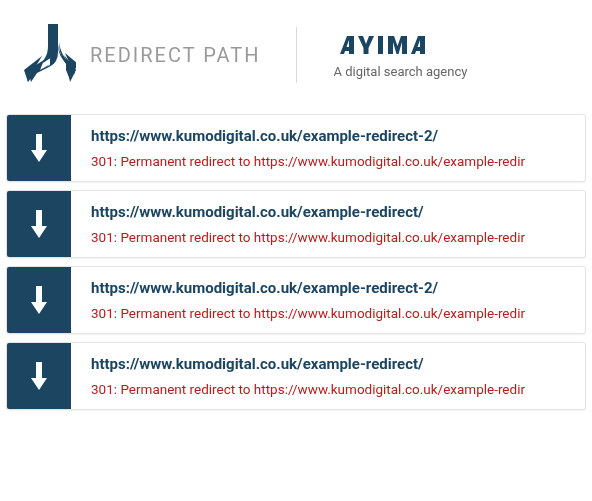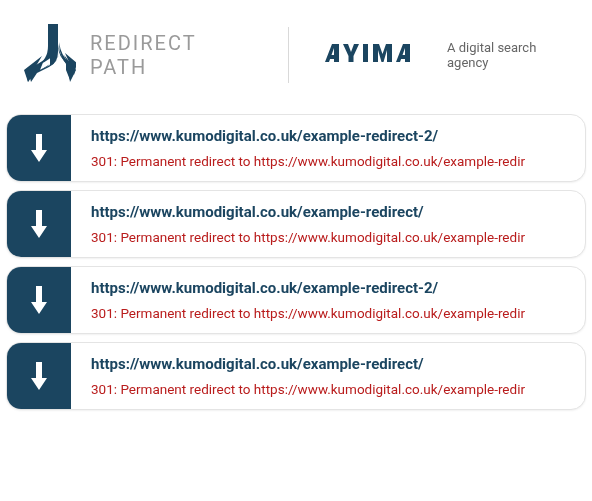--- a/index.html
+++ b/index.html
@@ -26,21 +26,21 @@
       color: #9a9a9a;
     }
     .divider {
       width: 1px;
       height: 56px;
       background: #d9d9d9;
       margin: 0 36px;
     }
     .brand-right {
       display: flex;
-      flex-direction: row;
+      flex-direction: column;
       align-items: center;
       gap: 2px;
     }
     .ayima-logo {
       font-size: 26px;
       font-weight: 700;
       color: #1b4560;
       letter-spacing: 1px;
       font-family: Arial, sans-serif;
       line-height: 1;
@@ -50,21 +50,21 @@
       color: #666;
     }
     .results {
       padding: 0 6px 6px 6px;
     }
     .row {
       display: flex;
       align-items: stretch;
       background: #ffffff;
       border: 1px solid #e4e4e4;
-      border-radius: 15px;
+      border-radius: 3px;
       margin-bottom: 8px;
       box-shadow: 0 1px 2px rgba(0,0,0,0.06);
       overflow: hidden;
     }
     .row-icon {
       width: 64px;
       background: #1b4560;
       display: flex;
       align-items: center;
       justify-content: center;

